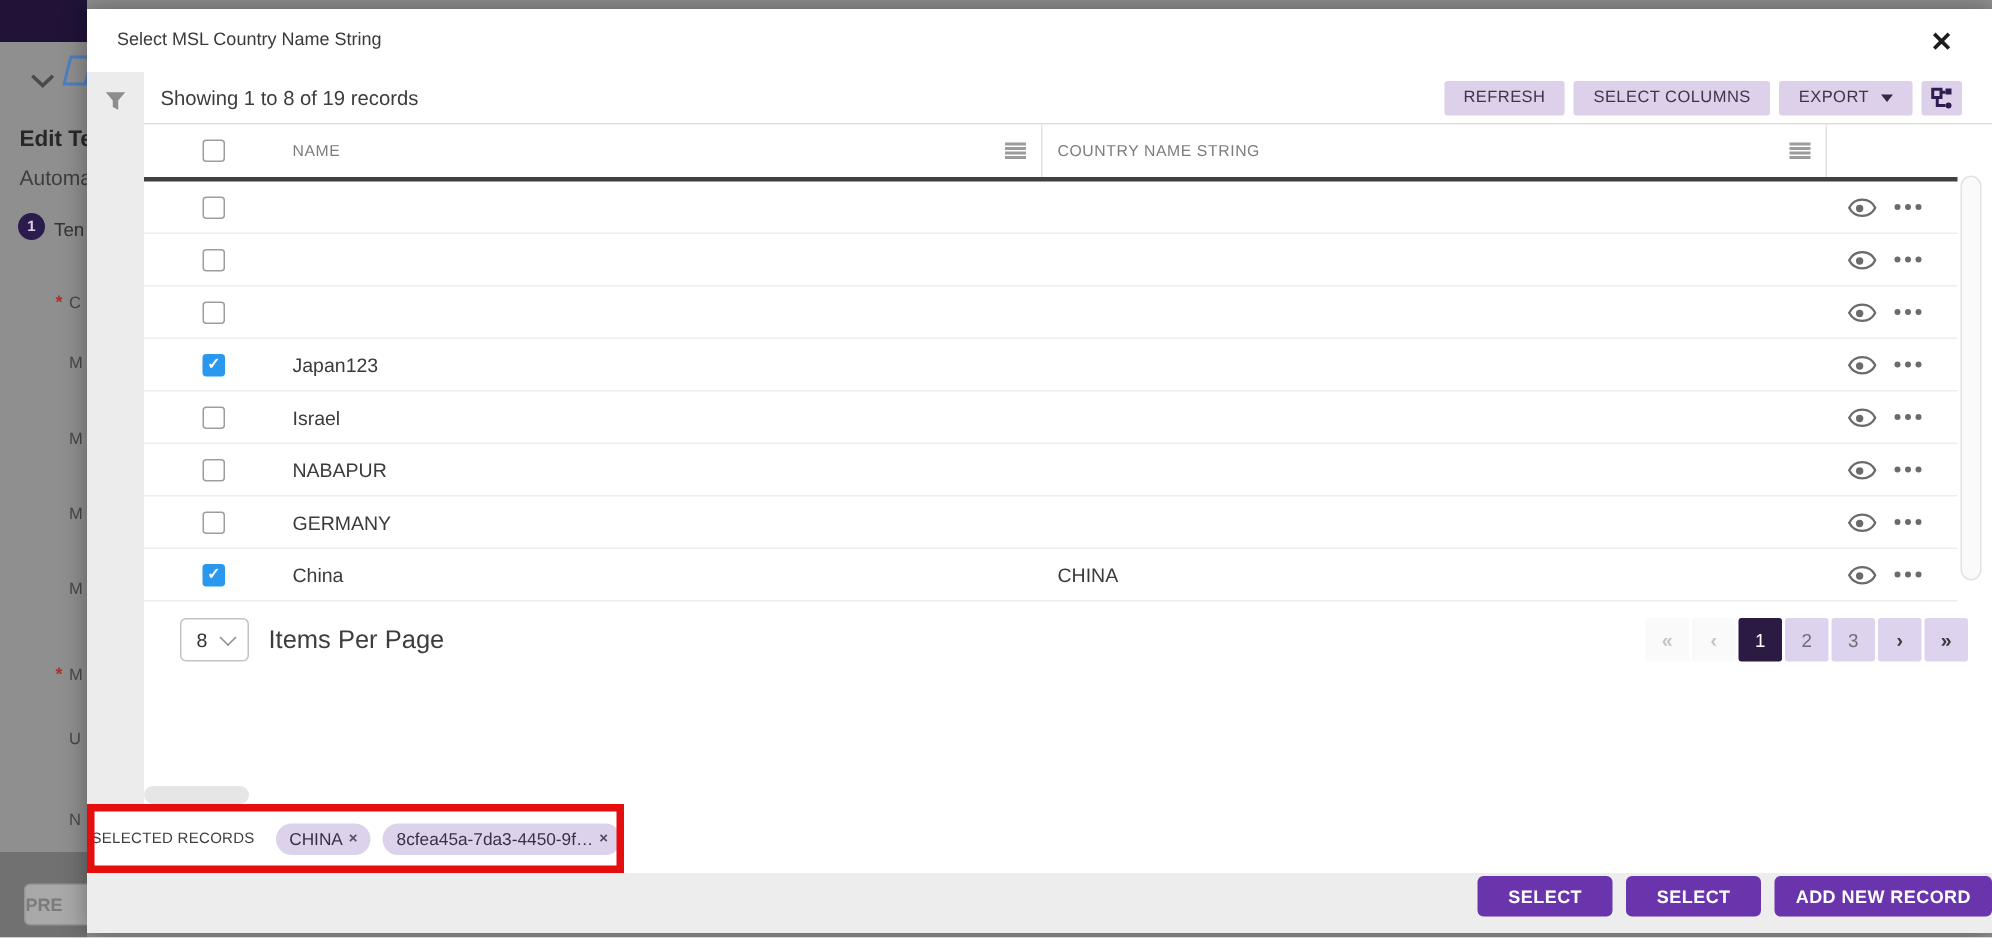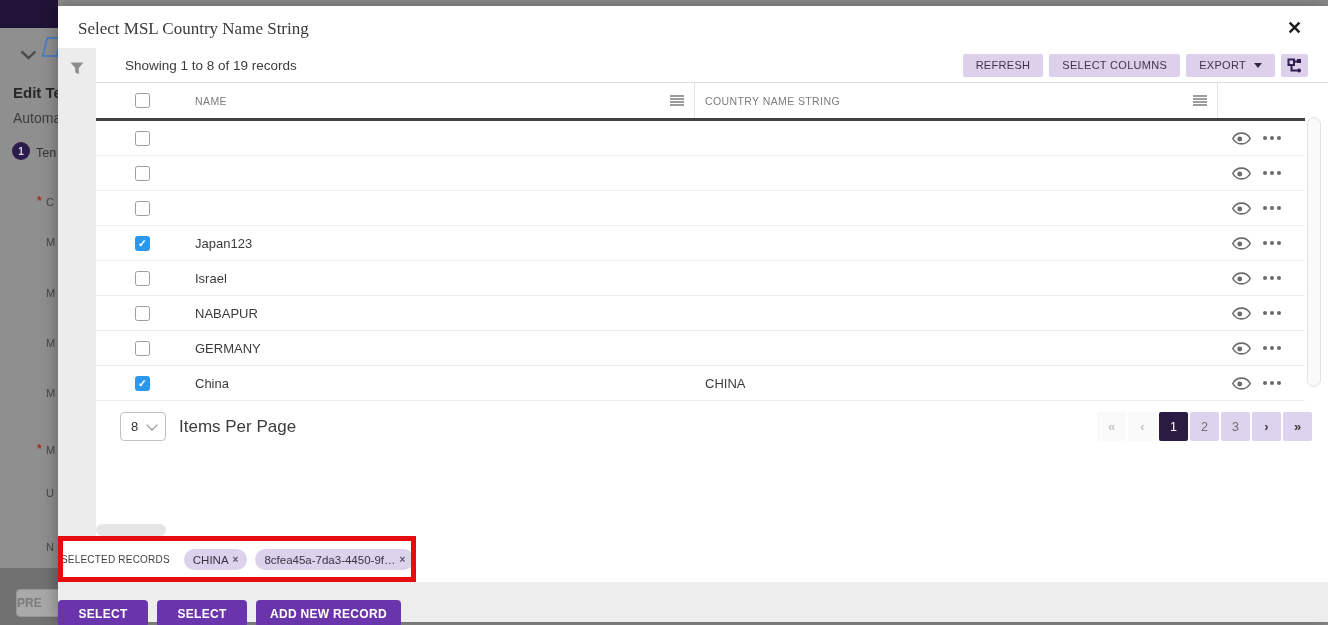--- a/index.html
+++ b/index.html
@@ -14,28 +14,28 @@
   .bg-sub{position:absolute;left:13px;top:110px;font-size:14px;color:#3e3e3e;white-space:nowrap;}
   .bg-step{position:absolute;left:12px;top:142px;width:18px;height:18px;border-radius:50%;background:#2c1b4d;color:#d8d2e4;font-size:10px;font-weight:700;display:flex;align-items:center;justify-content:center;}
   .bg-steplabel{position:absolute;left:36px;top:146px;font-size:12.5px;color:#333;white-space:nowrap;}
   .bg-field{position:absolute;left:0;width:58px;font-size:11px;color:#474747;padding-left:46px;box-sizing:border-box;white-space:nowrap;}
   .bg-field .req{position:absolute;left:37px;top:-2px;color:#a8322a;font-size:12px;font-weight:700;}
   .bg-footerband{position:absolute;left:0;top:568px;width:58px;height:57px;background:#717171;}
   .bg-prev{position:absolute;left:16px;top:589px;width:46px;height:28px;background:#a9a9a9;border:1px solid #969696;border-radius:4px;color:#7b7b7b;font-size:12px;font-weight:700;display:flex;align-items:center;box-sizing:border-box;}
 
   
   .modal{position:absolute;left:58px;top:6px;right:0;height:616px;background:#fff;box-shadow:0 0 16px rgba(0,0,0,.35);}
-  .m-title{position:absolute;left:20px;top:13px;font-size:17px;color:#3a3a3a;font-family:Liberation Serif, serif;}
+  .m-title{position:absolute;left:20px;top:13px;font-size:12px;color:#3a3a3a;}
   .m-close{position:absolute;right:26px;top:11px;font-size:18px;font-weight:900;color:#1c1c1c;cursor:pointer;}
   .gutter{position:absolute;left:0;top:42px;width:38px;height:489px;background:#ececec;}
   .funnel{position:absolute;left:12px;top:13px;}
   .content{position:absolute;left:38px;top:42px;right:0;height:489px;background:#fff;}
 
   .showbar{height:34px;border-bottom:1px solid #dedede;display:flex;align-items:center;}
-  .show-text{margin-left:29px;font-size:13.5px;color:#3d3d3d;flex:1;}
+  .show-text{margin-left:11px;font-size:13.5px;color:#3d3d3d;flex:1;}
   .toolbar{display:flex;gap:6px;margin-right:20px;align-items:center;}
   .lbtn{height:23px;background:#dcd0ea;border:none;border-radius:2px;color:#3f3547;font-family:"Liberation Sans",sans-serif;
         font-size:11px;letter-spacing:.3px;padding:0 13px;display:flex;align-items:center;gap:8px;cursor:pointer;}
   .icon-btn{width:27px;padding:0;justify-content:center;}
   .caret{width:0;height:0;border-left:4.5px solid transparent;border-right:4.5px solid transparent;border-top:5.5px solid #332b3d;}
 
   .thead{height:35px;display:flex;align-items:center;width:1209px;border-bottom:3px solid #404040;}
   .thead .hcell{height:100%;border-right:1px solid #e2e2e2;display:flex;align-items:center;justify-content:space-between;padding-right:10px;box-sizing:border-box;}
   .hlabel{font-size:10.5px;color:#7c7c7c;letter-spacing:.4px;}
   .menu-lines{width:14px;height:2px;background:#9c9c9c;box-shadow:0 -3px 0 #9c9c9c,0 3px 0 #9c9c9c,0 6px 0 #9c9c9c;margin-top:-4px;}
@@ -61,21 +61,21 @@
   .pg-btn.disabled{background:#fafafa;color:#c4c4c4;cursor:default;font-weight:700;}
   .pg-btn.active{background:#2b1b42;color:#fff;}
 
   .selrow{position:absolute;left:0;top:531px;right:0;height:45px;background:#fff;display:flex;align-items:center;}
   .sel-label{margin-left:3px;font-size:10px;color:#3f3f3f;letter-spacing:.2px;}
   .chips{display:flex;align-items:center;}
   .chip{height:21px;border-radius:11px;background:#ddd2ec;display:flex;align-items:center;padding:0 9px;font-size:11.5px;color:#3a3040;margin-left:8px;white-space:nowrap;}
   .chip:first-child{margin-left:14px;}
   .chip-x{font-size:10px;color:#584f63;margin-left:4px;font-weight:700;cursor:pointer;}
 
-  .footer{position:absolute;left:0;top:576px;right:0;bottom:0;background:#ededed;display:flex;justify-content:flex-start;align-items:flex-start;gap:9px;padding-top:18px;box-sizing:border-box;}
+  .footer{position:absolute;left:0;top:576px;right:0;bottom:0;background:#ededed;display:flex;justify-content:flex-end;align-items:flex-start;gap:9px;padding-top:2px;box-sizing:border-box;}
   .pbtn{height:27px;min-width:90px;background:#6a35ac;color:#fff;border:none;border-radius:4px;font-family:"Liberation Sans",sans-serif;font-weight:700;font-size:12px;letter-spacing:.3px;padding:0 14px;cursor:pointer;}
 
   .vscroll{position:absolute;left:1249px;top:111px;width:14px;height:270px;border-radius:7px;background:#fafafb;border:1px solid #e2e2e5;box-sizing:border-box;}
   .hscroll{position:absolute;left:38px;top:518px;width:70px;height:12px;background:#e6e6e6;border-radius:6px;}
 
   .redbox{position:absolute;left:58px;top:536px;width:358px;height:46px;border:5px solid #e50d0d;box-sizing:border-box;z-index:30;pointer-events:none;}
 </style>
 </head>
 <body>
 

